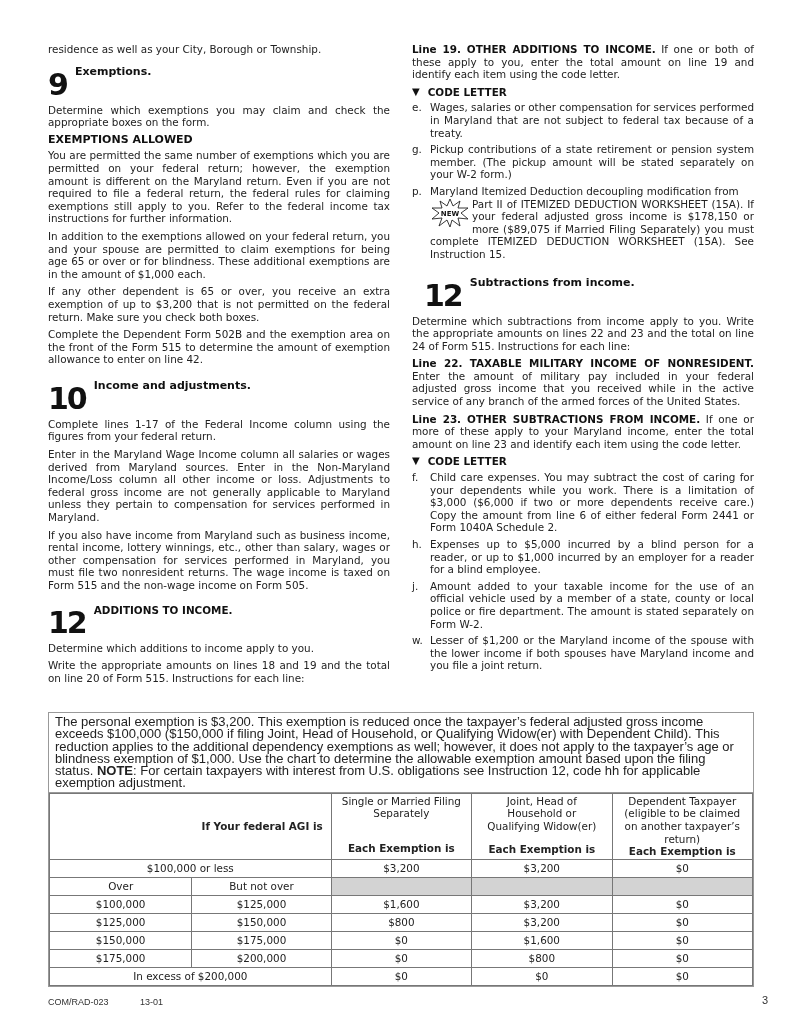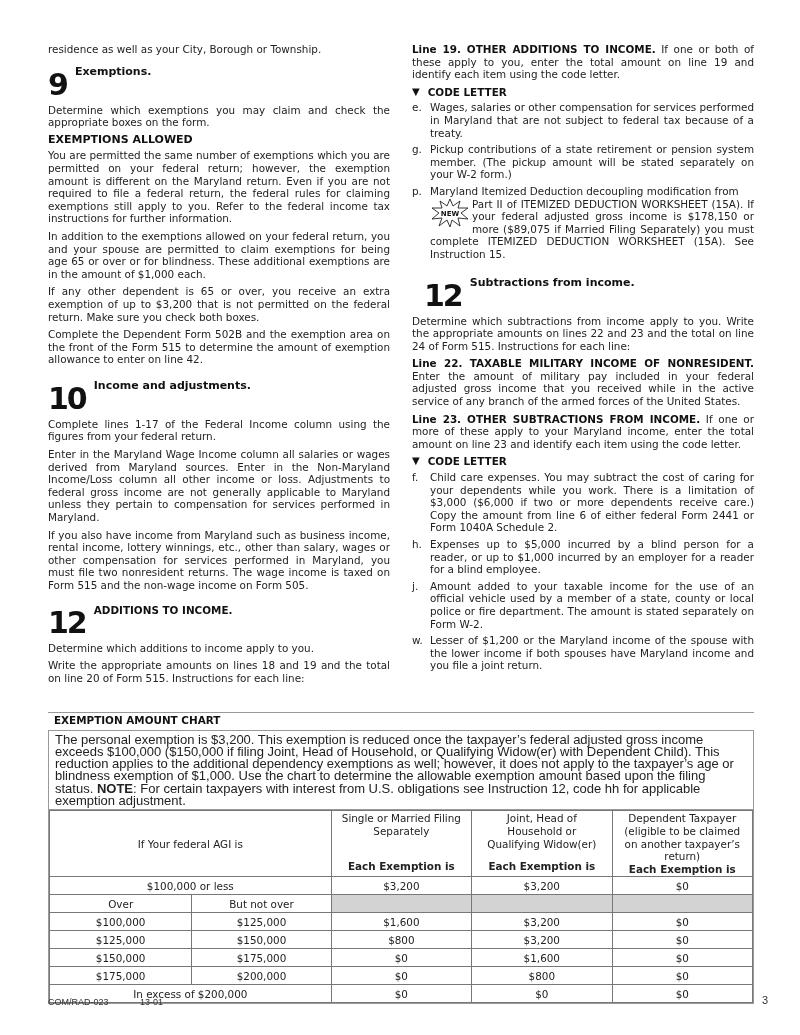--- a/index.html
+++ b/index.html
@@ -124,36 +124,35 @@
     <span class="let">j.</span>
     <span class="txt">Amount added to your taxable income for the use of an official vehicle used by a member of a state, county or local police or fire department. The amount is stated separately on Form W-2.</span>
   </div>
   <div class="item">
     <span class="let">w.</span>
     <span class="txt">Lesser of $1,200 or the Maryland income of the spouse with the lower income if both spouses have Maryland income and you file a joint return.</span>
   </div>
 </div>
 
 <div class="chart">
-  <div class="chart-title">EXEMPTION AMOUNT CHART</div>
   <div class="chart-box">
     <div class="chart-intro">
       <span>The personal exemption is $3,200. This exemption is reduced once the taxpayer’s federal adjusted gross income exceeds $100,000 ($150,000 if filing Joint, Head of Household, or Qualifying Widow(er) with Dependent Child). This reduction applies to the additional dependency exemptions as well; however, it does not apply to the taxpayer’s age or blindness exemption of $1,000. Use the chart to determine the allowable exemption amount based upon the filing status. </span><b>NOTE</b><span>: For certain taxpayers with interest from U.S. obligations see Instruction 12, code hh for applicable exemption adjustment.</span>
     </div>
     <table>
       <colgroup>
         <col style="width:143px">
           <col style="width:140px">
           <col style="width:141px">
           <col style="width:141px">
           <col style="width:141px">
       </colgroup>
       <tbody>
           <tr style="height:66px;">
-        <th colspan="2" style="vertical-align:middle; font-weight:normal;">If Your federal AGI is</th>
+        <th colspan="2" style="vertical-align:middle; font-weight:bold;text-align:right;">If Your federal AGI is</th>
         <th><span>Single or Married Filing Separately</span><span class="each" style="margin-top:22px;">Each Exemption is</span></th>
         <th><span>Joint, Head of Household or Qualifying Widow(er)</span><span class="each" style="margin-top:10px;">Each Exemption is</span></th>
         <th><span>Dependent Taxpayer (eligible to be claimed on another taxpayer’s return)</span><span class="each" style="margin-top:0;">Each Exemption is</span></th>
       </tr>
       <tr>
         <td colspan="2" class="c">$100,000 or less</td>
         <td class="num">$3,200</td>
         <td class="num">$3,200</td>
         <td class="num">$0</td>
       </tr>

